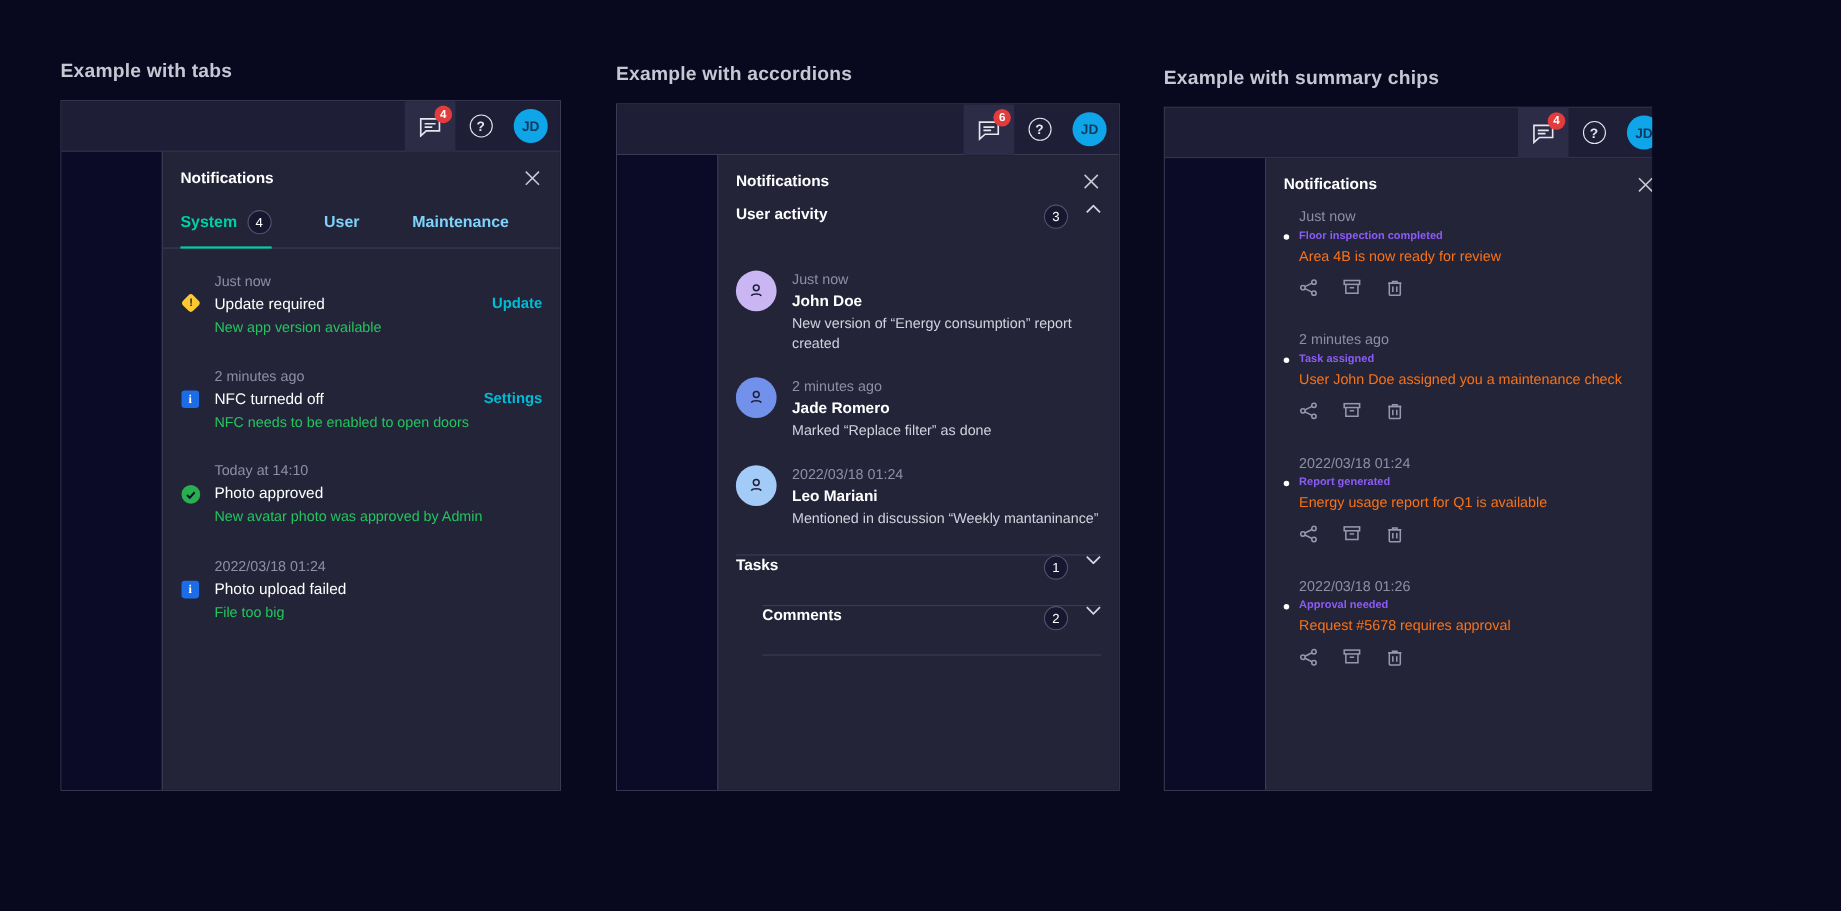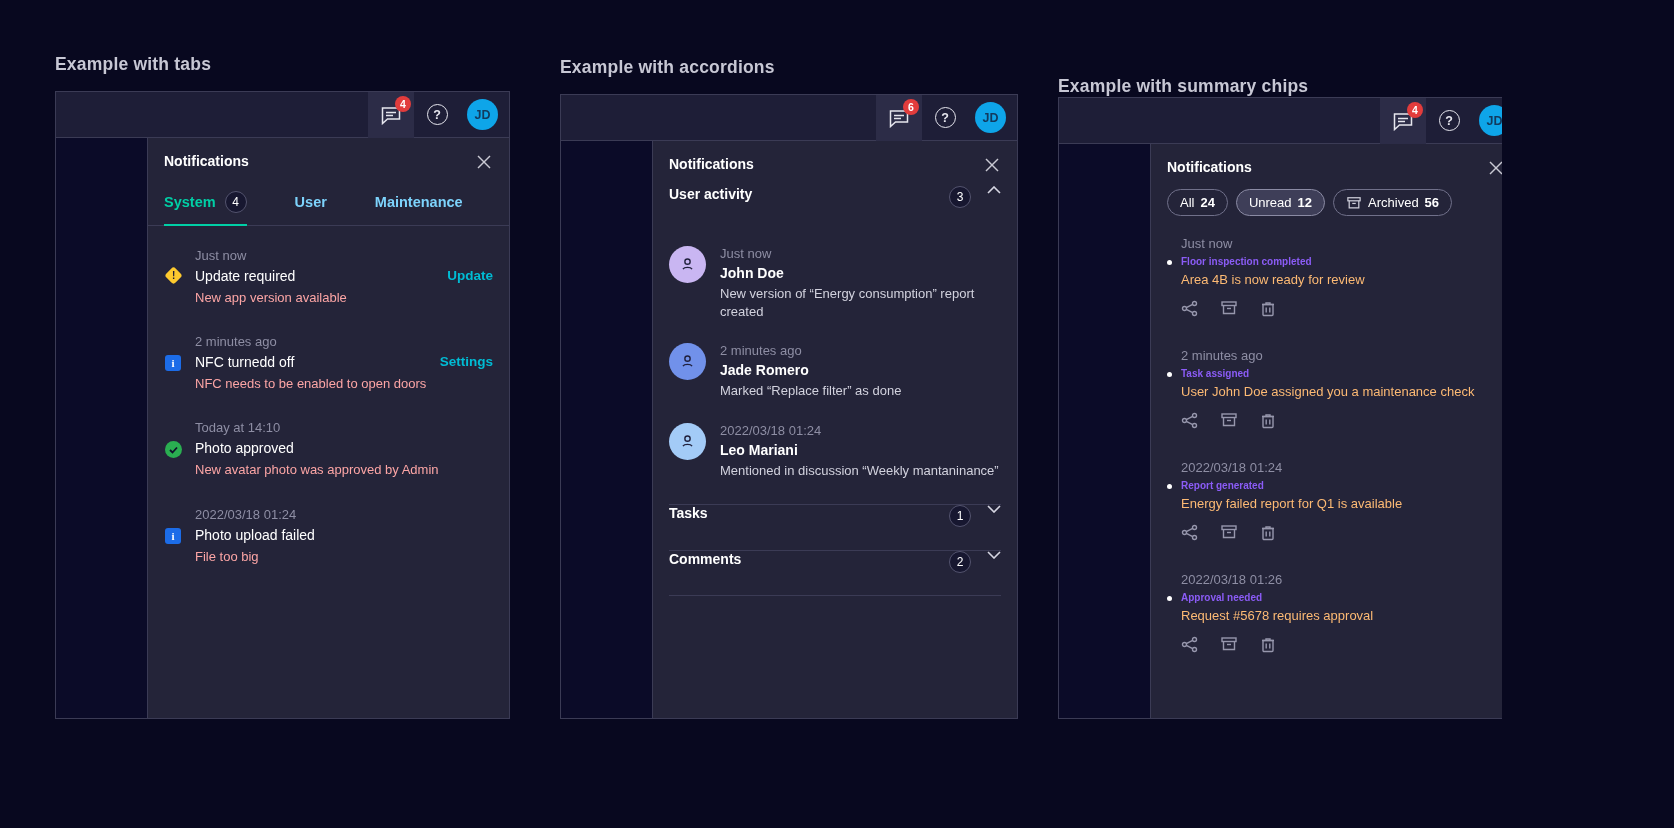--- a/index.html
+++ b/index.html
@@ -32,53 +32,53 @@
   .tab.active::after { content:""; position:absolute; left:0; right:0; bottom:-1px; height:2.5px; background:#00cfa6; }
   .count-pill { min-width:22px; height:22px; border-radius:11px; border:1px solid #53536e; background:#171730; color:#fff; font-size:12px; font-weight:400; display:flex; align-items:center; justify-content:center; padding:0 4px; }
 
   
   .n-list { padding-top:22px; display:flex; flex-direction:column; gap:27px; }
   .n-item { display:flex; gap:13px; }
   .n-iconcol { width:18px; flex:0 0 auto; display:flex; justify-content:center; align-items:flex-start; padding-top:21px; }
   .n-content { flex:1; min-width:0; }
   .n-time { color:#8e8ea4; font-size:13px; margin-bottom:5px; }
   .n-title { color:#fff; font-size:14px; font-weight:400; margin-bottom:5px; }
-  .n-desc { color:#fca5a5; font-size:13px; line-height:1.4; }
+  .n-desc { color:#22c55e; font-size:13px; line-height:1.4; }
   .n-action { color:#00bcd4; font-size:13.5px; font-weight:700; padding-top:20px; white-space:nowrap; cursor:pointer; }
 
   .ic-warning { width:13px; height:13px; background:#fdc92e; border-radius:3px; transform:rotate(45deg); display:flex; align-items:center; justify-content:center; }
   .ic-warning span { transform:rotate(-45deg); color:#1b1b38; font-size:10px; font-weight:800; }
   .ic-info { width:16px; height:16px; background:#1c6ce8; border-radius:3px; color:#fff; font-size:11px; font-weight:700; display:flex; align-items:center; justify-content:center; font-family:"Liberation Serif", serif; }
   .ic-success { width:17px; height:17px; background:#2aae51; border-radius:50%; display:flex; align-items:center; justify-content:center; }
 
   
   .acc-row { display:flex; height:46px; cursor:pointer; }
   .acc-row.bordered { border-top:1px solid #3b3b55; }
-  .acc-row.last { border-bottom:1px solid #3b3b55; }
+  .acc-row.last { border-bottom:1px solid #3b3b55;margin-left:24px; }
   .acc-label { flex:1; color:#fff; font-size:14px; font-weight:700; }
   .acc-chevron { margin-left:16px; display:flex; }
   .acc-items { display:flex; flex-direction:column; gap:22px; padding:14px 0 24px; }
   .a-item { display:flex; gap:14px; }
   .a-avatar { width:37px; height:37px; border-radius:50%; flex:0 0 auto; display:flex; align-items:center; justify-content:center; }
   .a-content { flex:1; min-width:0; }
   .a-time { color:#8e8ea4; font-size:13px; margin-bottom:4px; }
   .a-name { color:#fff; font-size:14px; font-weight:700; margin-bottom:4px; }
   .a-desc { color:#d2d2de; font-size:13px; line-height:1.4; }
 
   
   .chip-row { display:flex; gap:8px; margin:6px 0 20px; }
   .chip { height:27px; border:1px solid #70708a; border-radius:14px; display:flex; align-items:center; gap:6px; padding:0 12px; color:#fff; font-size:13px; cursor:pointer; white-space:nowrap; }
   .chip .cnt { font-weight:700; }
   .chip.selected { background:#3e3e58; border-color:#8b8ba4; }
   .c-item { position:relative; padding-left:14px; margin-bottom:31px; }
   .c-time { color:#8e8ea4; font-size:13px; margin-bottom:5px; }
   .c-titlerow { display:flex; align-items:center; margin-bottom:5px; }
   .c-dot { position:absolute; left:0; width:5px; height:5px; border-radius:50%; background:#fff; margin-top:1px; }
   .c-title { color:#8b5cf6; font-size:10px; font-weight:700; }
-  .c-desc { color:#fdba74; font-size:13px; margin-bottom:13px; }
+  .c-desc { color:#f97316; font-size:13px; margin-bottom:13px; }
   .c-actions { display:flex; gap:22px; }
   .c-actions .act { cursor:pointer; display:flex; }
 </style>
 </head>
 <body>
 
 <div class="stage">
 
   <div class="section-title" style="left:55px; top:54px;">Example with tabs</div>
 
@@ -272,21 +272,21 @@
           <span class="acc-chevron">
             <svg width="14" height="8" viewBox="0 0 14 8" fill="none" stroke="#d6d6e2" stroke-width="1.6">
                 <polyline points="1,1 7,7 13,1"></polyline>
               </svg>
           </span>
         </div>
       </div>
     </div>
   </div>
 
-  <div class="section-title" style="left:1058px; top:76px;">Example with summary chips</div>
+  <div class="section-title" style="left:1058px; top:60px;">Example with summary chips</div>
 
   <div class="window" style="left:1058px; top:97px; width:464px; height:622px;">
     <div class="titlebar">
       <div class="tb-btn active">
         <svg width="22" height="20" viewBox="0 0 22 20" fill="none" stroke="#e6e6ee" stroke-width="1.5">
           <path d="M2.5 3h17v11h-12l-5 4.5z"></path>
             <line x1="6" y1="7.5" x2="16" y2="7.5"></line>
             <line x1="6" y1="10.5" x2="13" y2="10.5"></line>
         </svg>
         <span class="badge">4</span>
@@ -302,39 +302,20 @@
         <div class="panel-head">
           <div class="panel-title">Notifications</div>
           <div class="close-btn">
             <svg width="14" height="14" viewBox="0 0 14 14" stroke="#c9c9d4" stroke-width="1.4">
                 <line x1="1" y1="1" x2="13" y2="13"></line>
                 <line x1="13" y1="1" x2="1" y2="13"></line>
               </svg>
           </div>
         </div>
 
-        <div class="chip-row">
-          <div class="chip">
-            <span>All</span>
-            <span class="cnt">24</span>
-          </div>
-          <div class="chip selected">
-            <span>Unread</span>
-            <span class="cnt">12</span>
-          </div>
-          <div class="chip">
-            <svg width="16" height="14" viewBox="0 0 18 16" fill="none" stroke="#d0d0dc" stroke-width="1.4">
-                <rect x="2" y="2" width="14" height="3.5"></rect>
-                <path d="M3.5 5.5v8h11v-8"></path>
-                <line x1="7" y1="8.5" x2="11" y2="8.5"></line>
-              </svg>
-            <span>Archived</span>
-            <span class="cnt">56</span>
-          </div>
-        </div>
 
         <div>
           <div class="c-item">
             <div class="c-time">Just now</div>
             <div class="c-titlerow">
                 <span class="c-dot"></span>
                 <span class="c-title">Floor inspection completed</span>
               </div>
             <div class="c-desc">Area 4B is now ready for review</div>
             <div class="c-actions">
@@ -399,21 +380,21 @@
                   </svg>
                 </span>
             </div>
           </div>
           <div class="c-item">
             <div class="c-time">2022/03/18 01:24</div>
             <div class="c-titlerow">
                 <span class="c-dot"></span>
                 <span class="c-title">Report generated</span>
               </div>
-            <div class="c-desc">Energy failed report for Q1 is available</div>
+            <div class="c-desc">Energy usage report for Q1 is available</div>
             <div class="c-actions">
               <span class="act">
                   <svg width="17" height="17" viewBox="0 0 17 17" fill="none" stroke="#9797ad" stroke-width="1.4">
                     <circle cx="13.5" cy="3.5" r="2"></circle>
                     <circle cx="3.5" cy="8.5" r="2"></circle>
                     <circle cx="13.5" cy="13.5" r="2"></circle>
                     <line x1="5.3" y1="7.6" x2="11.7" y2="4.4"></line>
                     <line x1="5.3" y1="9.4" x2="11.7" y2="12.6"></line>
                   </svg>
                 </span>

